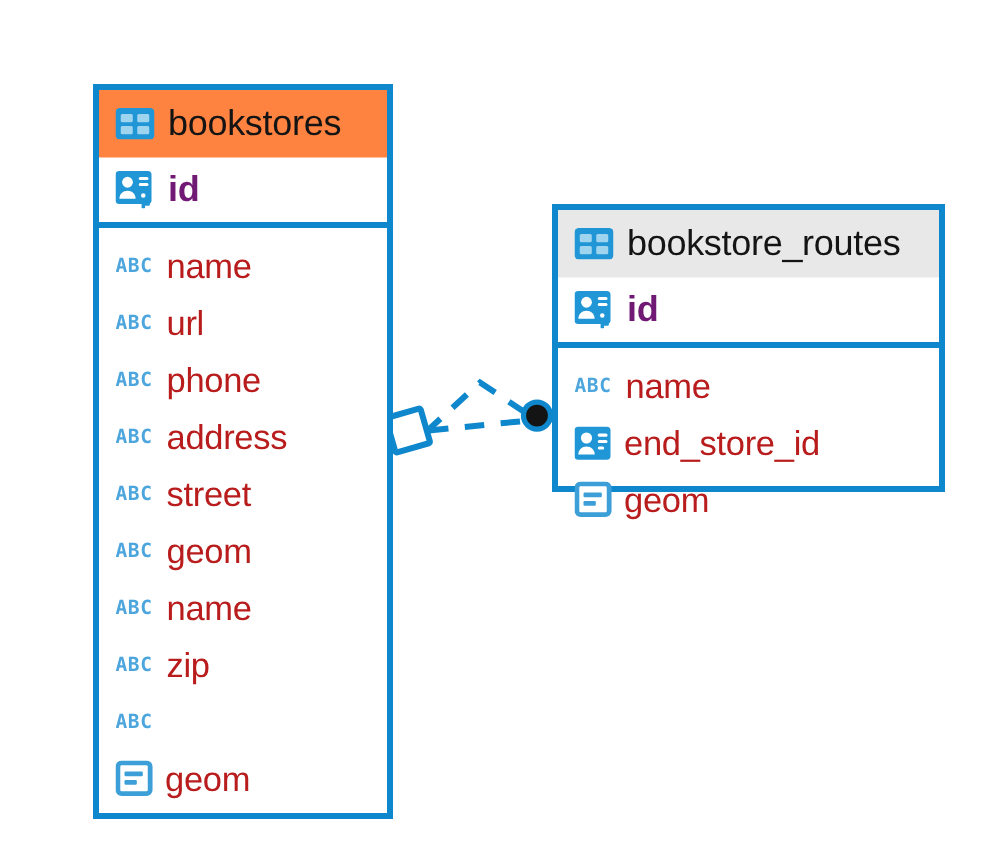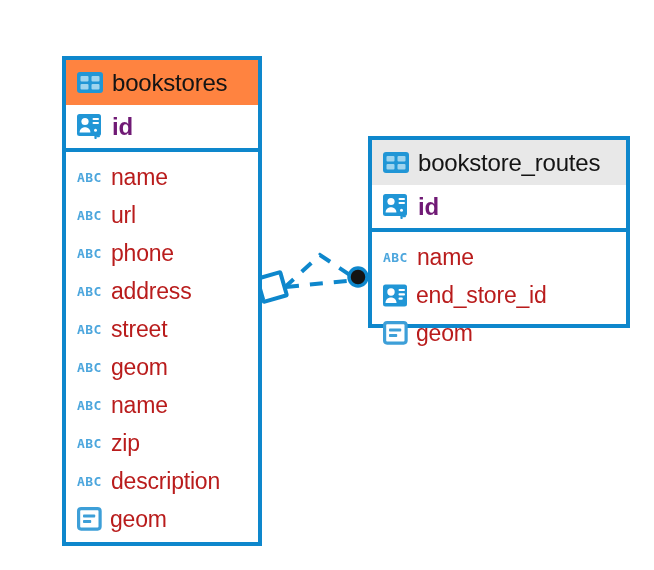--- a/index.html
+++ b/index.html
@@ -230,21 +230,20 @@
             </svg>
           </span>
           <span class="field-label">zip</span>
         </div>
         <div class="field-row">
           <span class="icon">
             <svg width="26" height="14" viewBox="0 0 26 14">
               <text x="0" y="11.5" font-family="'DejaVu Sans Mono', monospace" font-size="13" font-weight="bold" fill="#4ca6dd" letter-spacing="0.4">ABC</text>
             </svg>
           </span>
-          <span class="field-label">description</span>
         </div>
         <div class="field-row">
           <span class="icon">
             <svg width="25" height="24" viewBox="0 0 25 24">
               <rect x="1.6" y="1.6" width="21.5" height="20.5" rx="2.5" fill="#ffffff" stroke="#3d9fd8" stroke-width="3.2"></rect>
               <rect x="6" y="7.4" width="12.2" height="3.1" rx="0.8" fill="#3d9fd8"></rect>
               <rect x="6" y="13" width="8.2" height="3.1" rx="0.8" fill="#3d9fd8"></rect>
             </svg>
           </span>
           <span class="field-label">geom</span>

